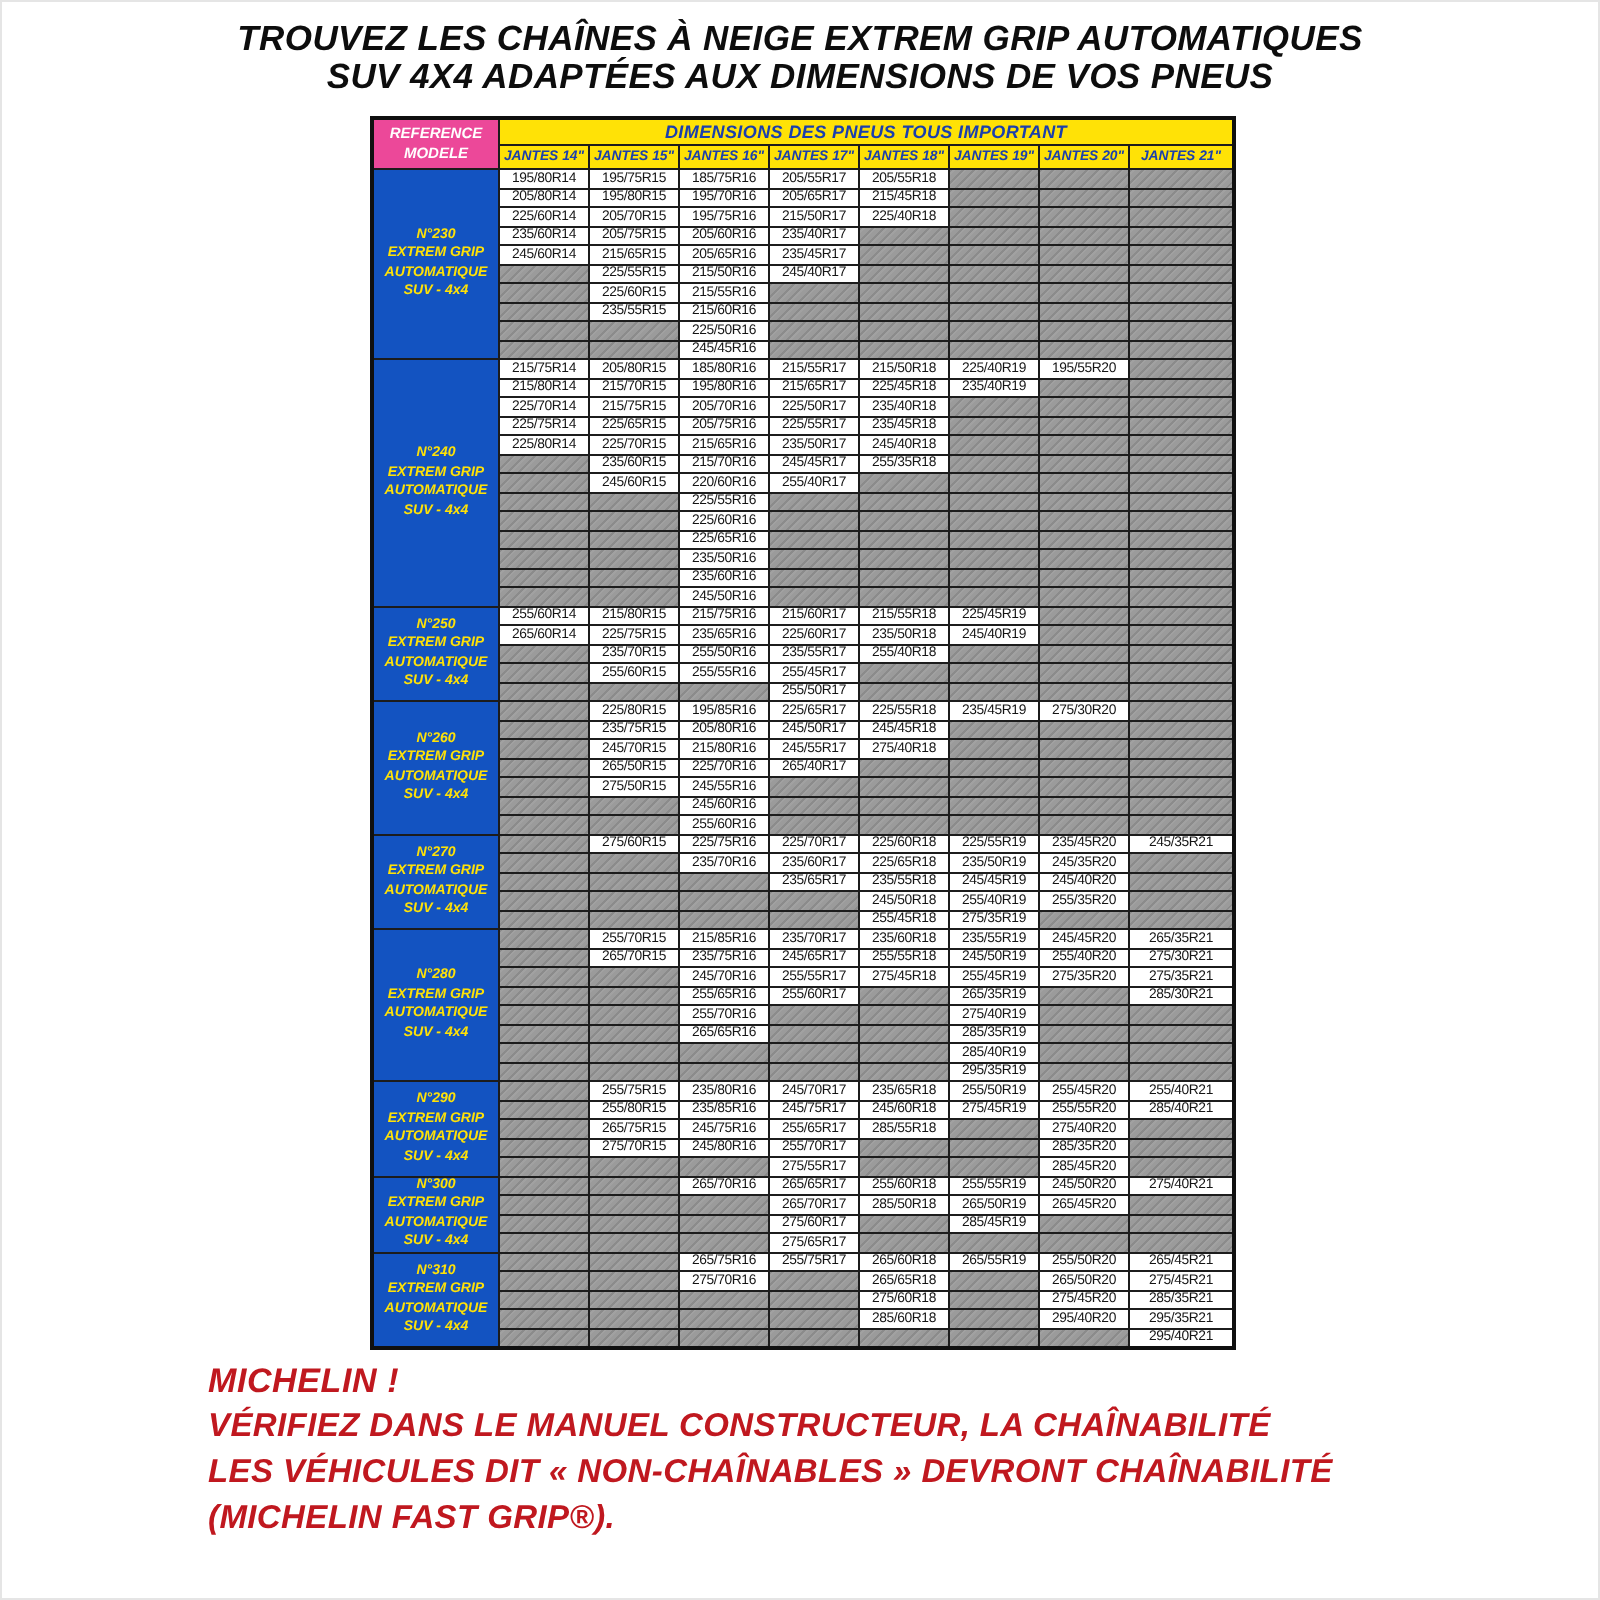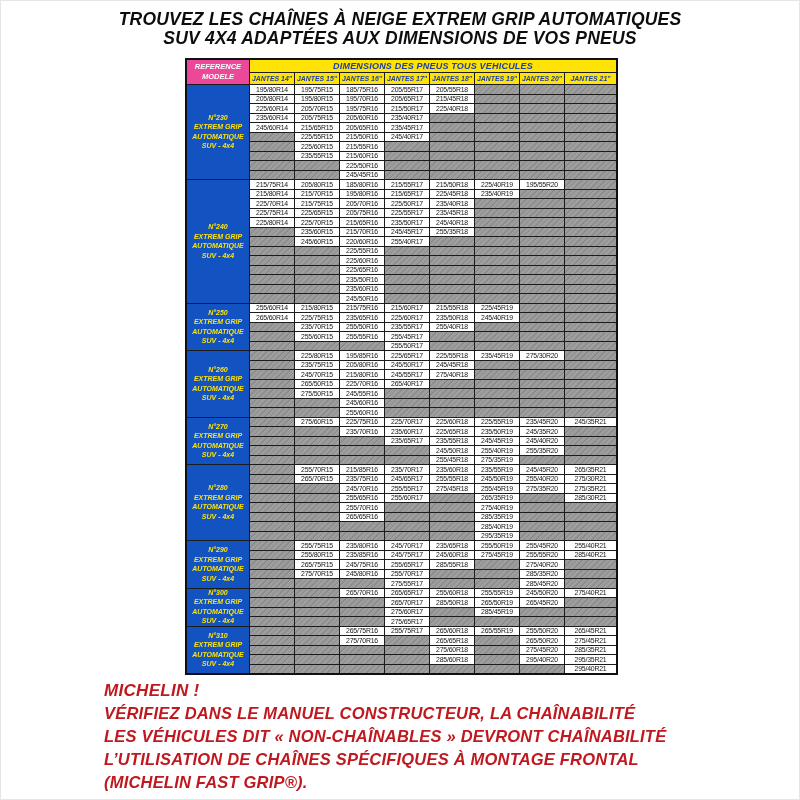--- a/index.html
+++ b/index.html
@@ -56,21 +56,21 @@
 <div class="title">
   <div>TROUVEZ LES CHAÎNES À NEIGE EXTREM GRIP AUTOMATIQUES</div>
   <div>SUV 4X4 ADAPTÉES AUX DIMENSIONS DE VOS PNEUS</div>
 </div>
 
 <div class="tbl" id="tbl">
     <div class="c ref-h" style="grid-area: 1 / 1 / span 2;">
       <div>REFERENCE</div>
       <div>MODELE</div>
     </div>
-    <div class="c dims-h" style="grid-area: 1 / 2 / auto / span 8;">DIMENSIONS DES PNEUS TOUS VEHICULES</div>
+    <div class="c dims-h" style="grid-area: 1 / 2 / auto / span 8;">DIMENSIONS DES PNEUS TOUS IMPORTANT</div>
     <div class="c jante-h" style="grid-area: 2 / 2;">JANTES 14"</div>
     <div class="c jante-h" style="grid-area: 2 / 3;">JANTES 15"</div>
     <div class="c jante-h" style="grid-area: 2 / 4;">JANTES 16"</div>
     <div class="c jante-h" style="grid-area: 2 / 5;">JANTES 17"</div>
     <div class="c jante-h" style="grid-area: 2 / 6;">JANTES 18"</div>
     <div class="c jante-h" style="grid-area: 2 / 7;">JANTES 19"</div>
     <div class="c jante-h" style="grid-area: 2 / 8;">JANTES 20"</div>
     <div class="c jante-h" style="grid-area: 2 / 9;">JANTES 21"</div>
     <div class="c ref-c" style="grid-area: 3 / 1 / span 10;">
       <div>N°230</div>
@@ -621,15 +621,14 @@
     <div class="c emp" style="grid-area: 64 / 6;"></div>
     <div class="c emp" style="grid-area: 64 / 7;"></div>
     <div class="c emp" style="grid-area: 64 / 8;"></div>
     <div class="c val" style="grid-area: 64 / 9;">295/40R21</div>
   </div>
 
 <div class="footer">
   <div class="imp">MICHELIN !</div>
   <div class="fl">VÉRIFIEZ DANS LE MANUEL CONSTRUCTEUR, LA CHAÎNABILITÉ</div>
   <div class="fl">LES VÉHICULES DIT « NON-CHAÎNABLES » DEVRONT CHAÎNABILITÉ</div>
-  <div class="fl">L’UTILISATION DE CHAÎNES SPÉCIFIQUES À MONTAGE FRONTAL</div>
   <div class="fl">(MICHELIN FAST GRIP®).</div>
 </div>
 
 </body></html>

